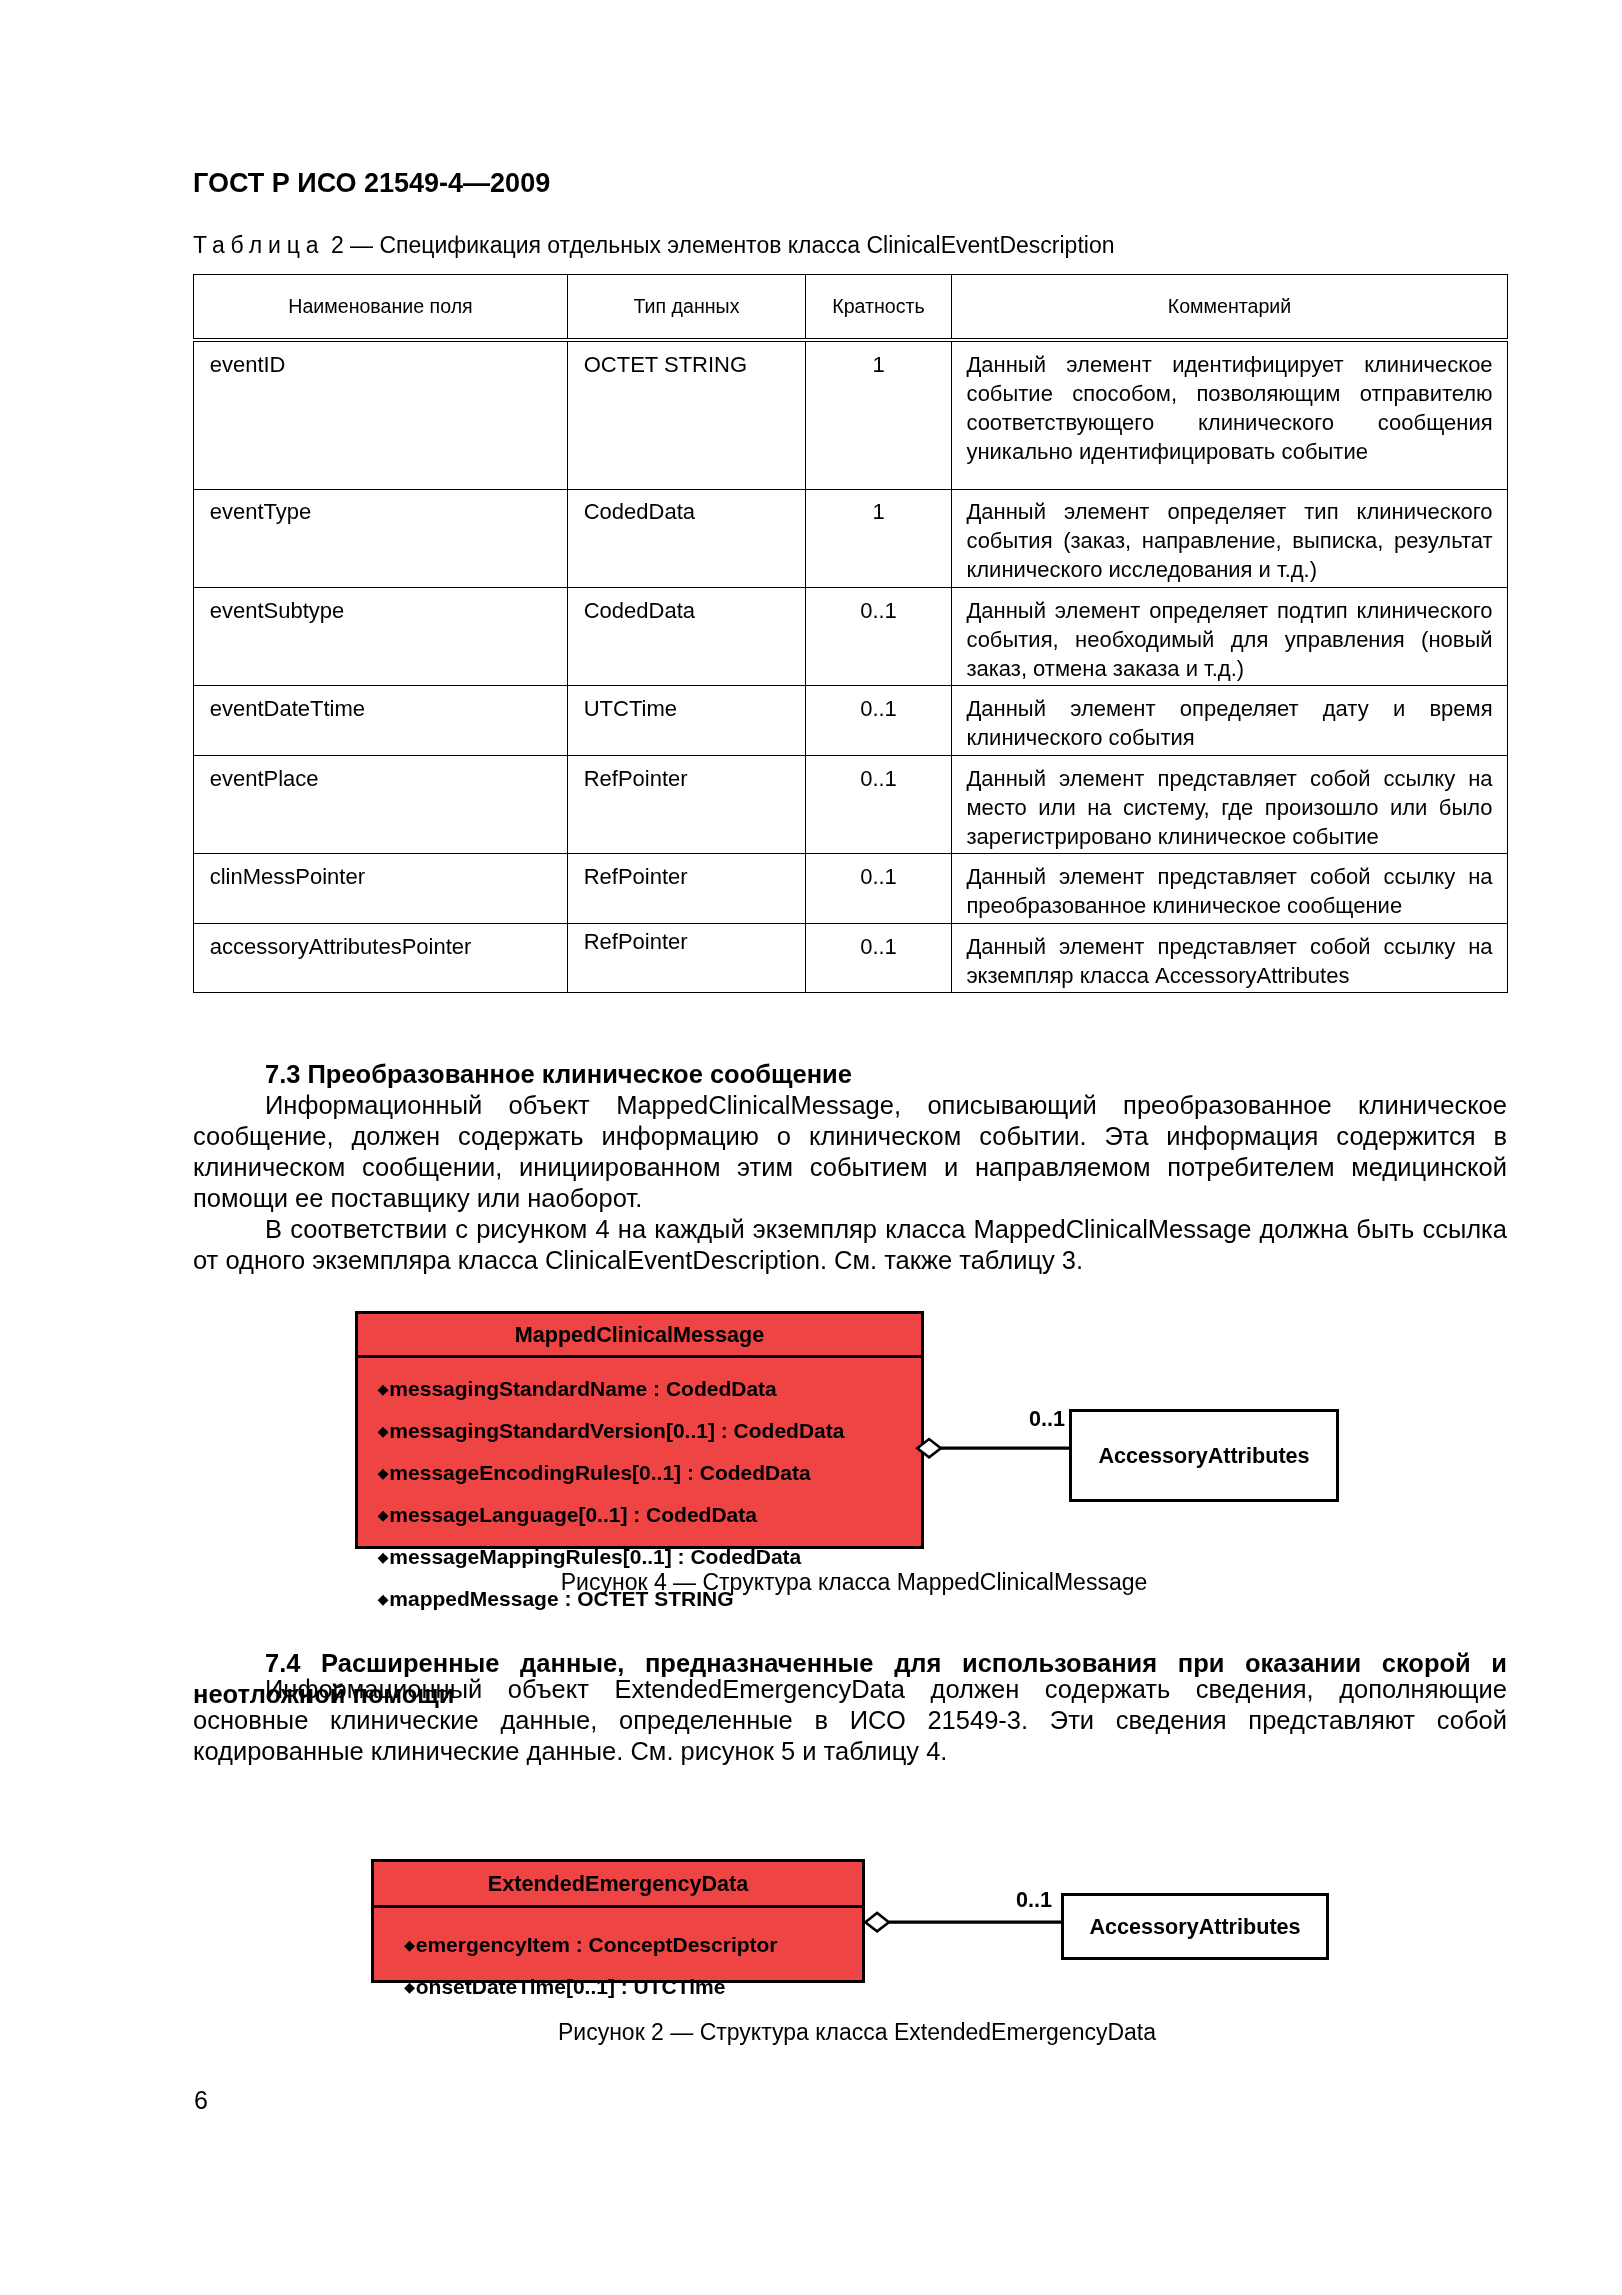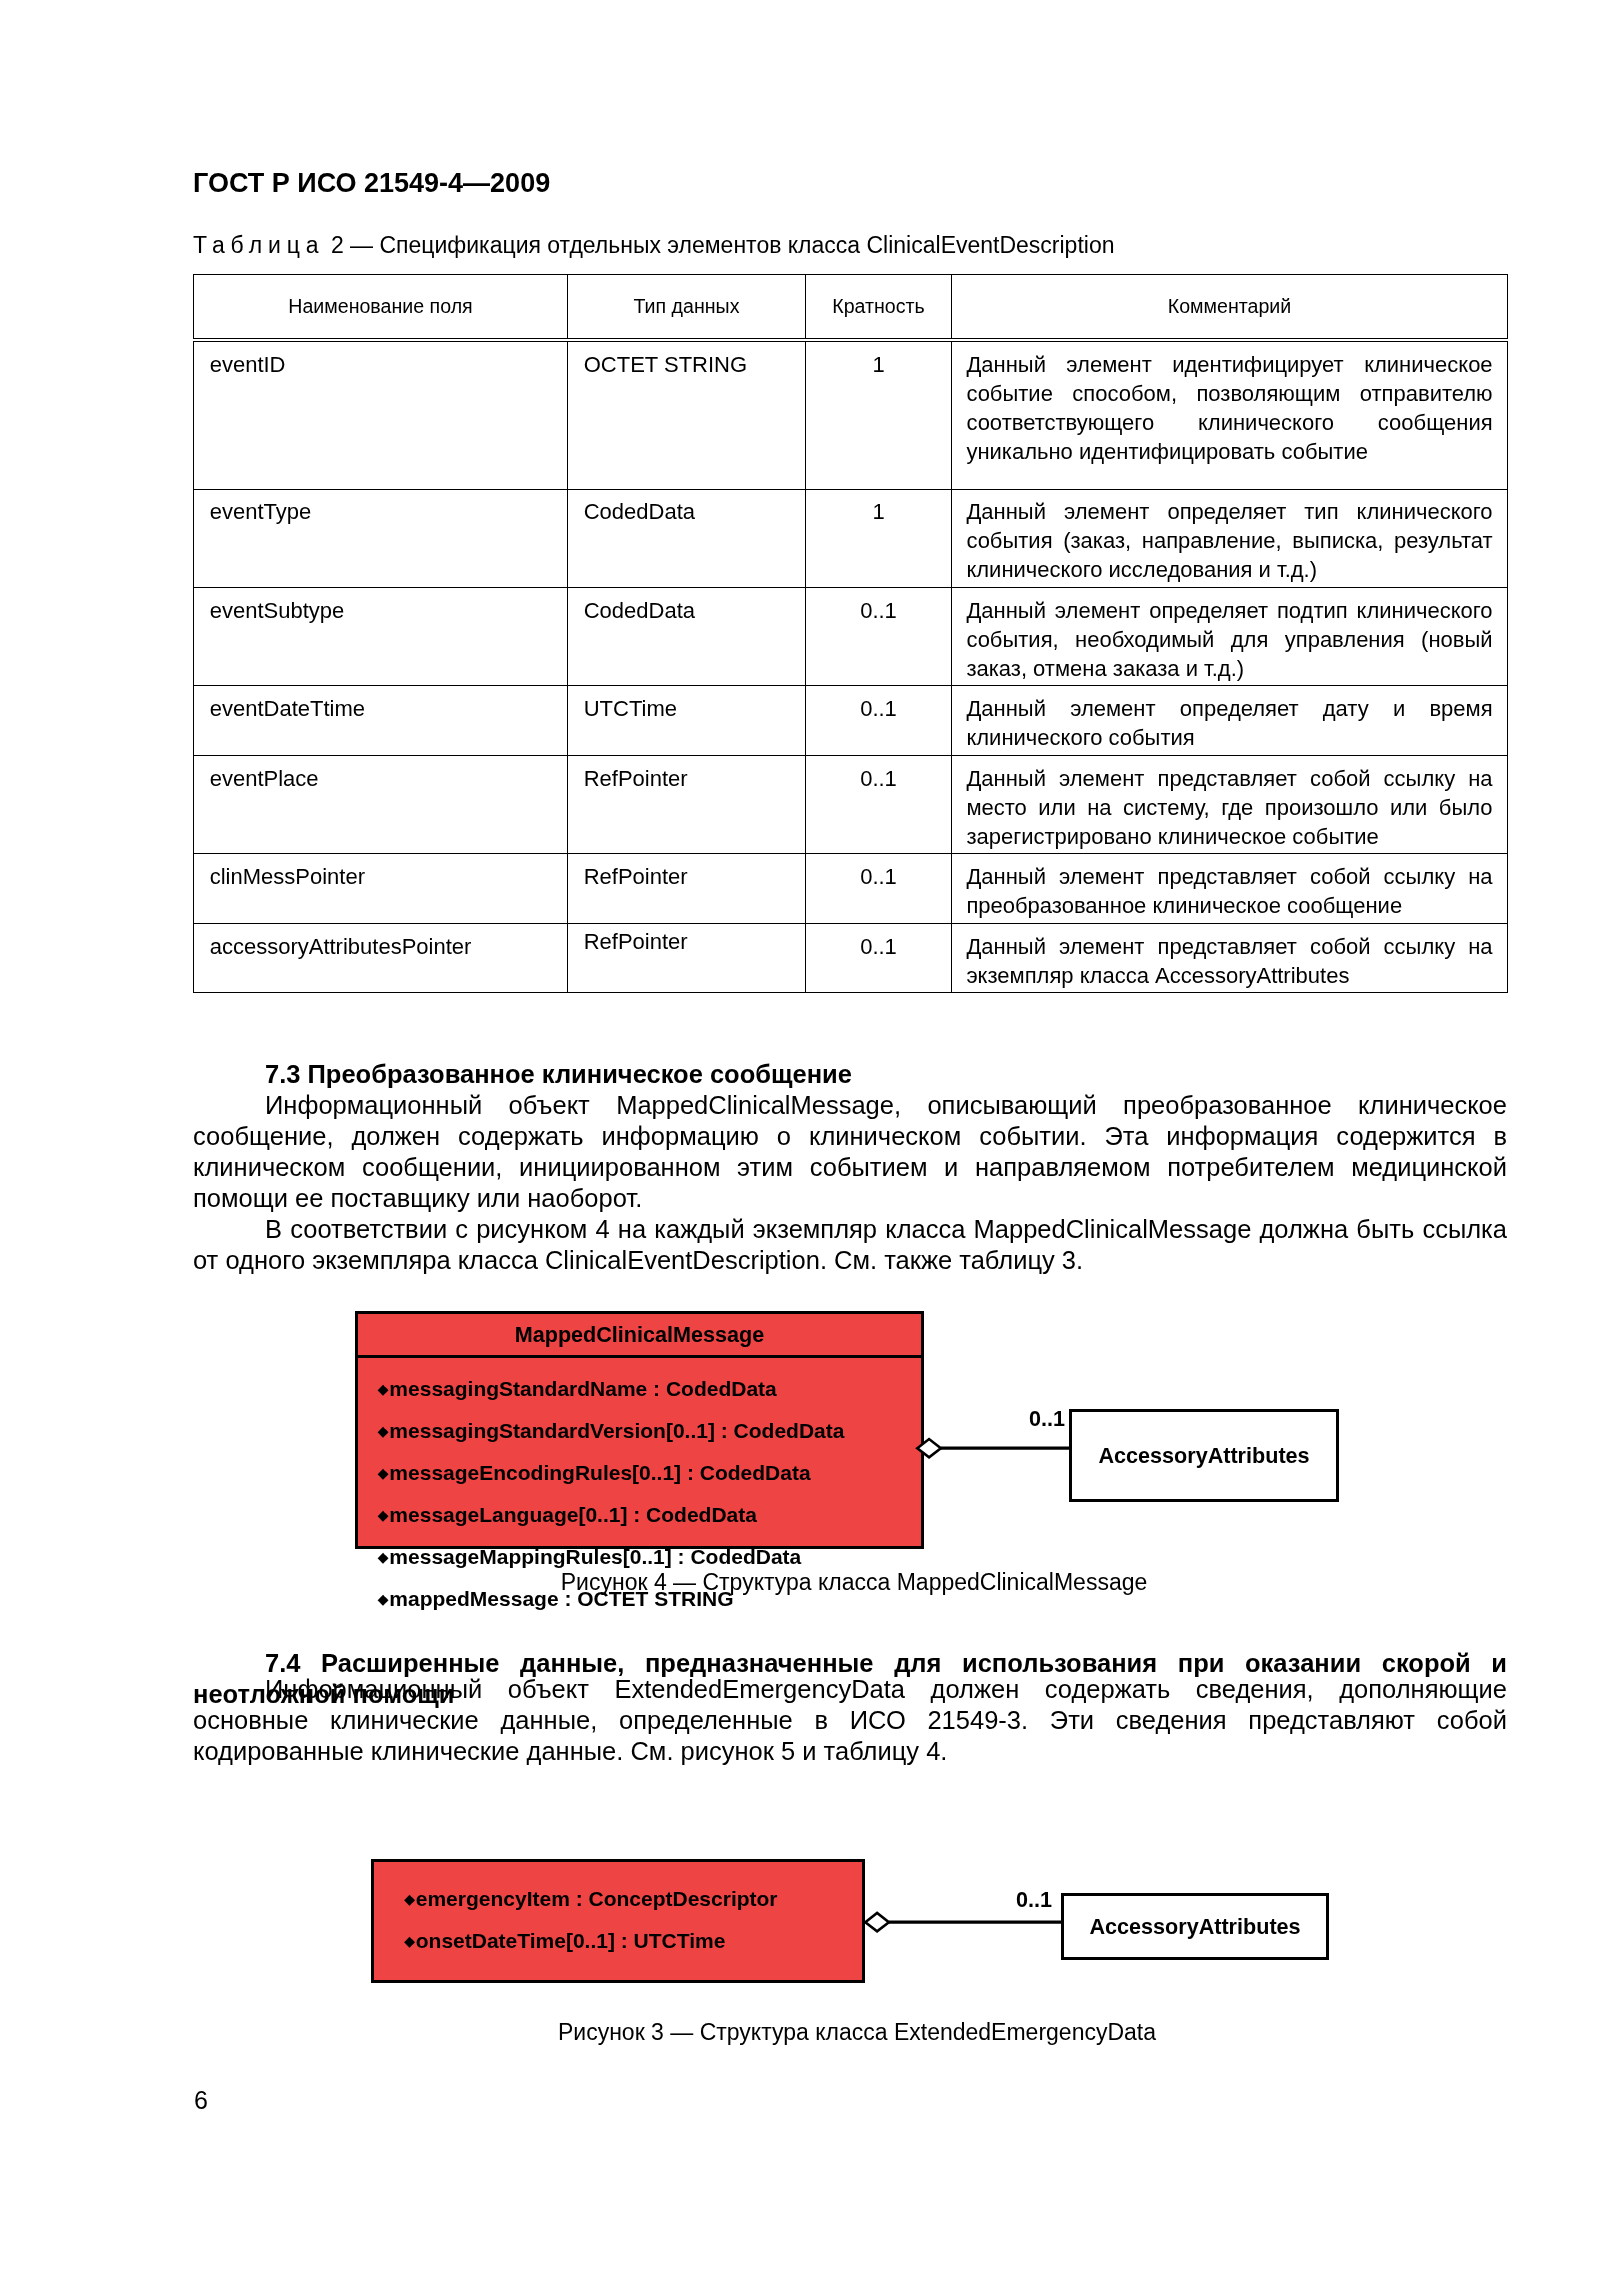--- a/index.html
+++ b/index.html
@@ -131,27 +131,28 @@
   <line x1="38" y1="23" x2="236" y2="23" stroke="#000" stroke-width="5"></line>
 </svg>
 <div class="mult-label" style="left:1029px; top:1406px;">0..1</div>
 <div class="acc-box" style="left:1069px; top:1409px; width:270px; height:93px;">AccessoryAttributes</div>
 <div class="fig-caption" style="left:347px; width:1014px; top:1569px;">Рисунок 4 — Структура класса MappedClinicalMessage</div>
 
 <div class="abs heading-wrap" style="top:1648px;"><span class="indent"></span><span>7.4  Расширенные данные, предназначенные для использования при оказании скорой и неотложной помощи</span></div>
 <div class="abs para" style="top:1674px;"><span class="indent"></span><span>Информационный объект ExtendedEmergencyData должен содержать сведения, дополняющие основные клинические данные, определенные в ИСО 21549-3. Эти сведения представляют собой кодированные клинические данные. См. рисунок 5 и таблицу 4.</span></div>
 
 <div class="uml-box" style="left:371px; top:1859px; width:494px; height:124px;">
+  <div class="uml-title" style="height:46px;">ExtendedEmergencyData</div>
   <div class="uml-attrs" style="padding-top:9.2px; padding-left:30px;">
     <div class="uml-attr"><span class="bullet">◆</span><span>emergencyItem : ConceptDescriptor</span></div>
     <div class="uml-attr"><span class="bullet">◆</span><span>onsetDateTime[0..1] : UTCTime</span></div>
   </div>
 </div>
 <svg class="conn" style="left:864px; top:1907px;" width="203" height="33" viewBox="0 0 310 50">
   <polygon points="2,23 20,9 38,23 20,37" fill="#fff" stroke="#000" stroke-width="4"></polygon>
   <line x1="38" y1="23" x2="306" y2="23" stroke="#000" stroke-width="5"></line>
 </svg>
 <div class="mult-label" style="left:1016px; top:1887px;">0..1</div>
 <div class="acc-box" style="left:1061px; top:1893px; width:268px; height:67px;">AccessoryAttributes</div>
-<div class="fig-caption" style="left:366px; width:982px; top:2019px;">Рисунок 3 — Структура класса ExtendedEmergencyData</div>
+<div class="fig-caption" style="left:366px; width:982px; top:2019px;">Рисунок 2 — Структура класса ExtendedEmergencyData</div>
 
 <div class="abs page-num">6</div>
 
 
 </body></html>

